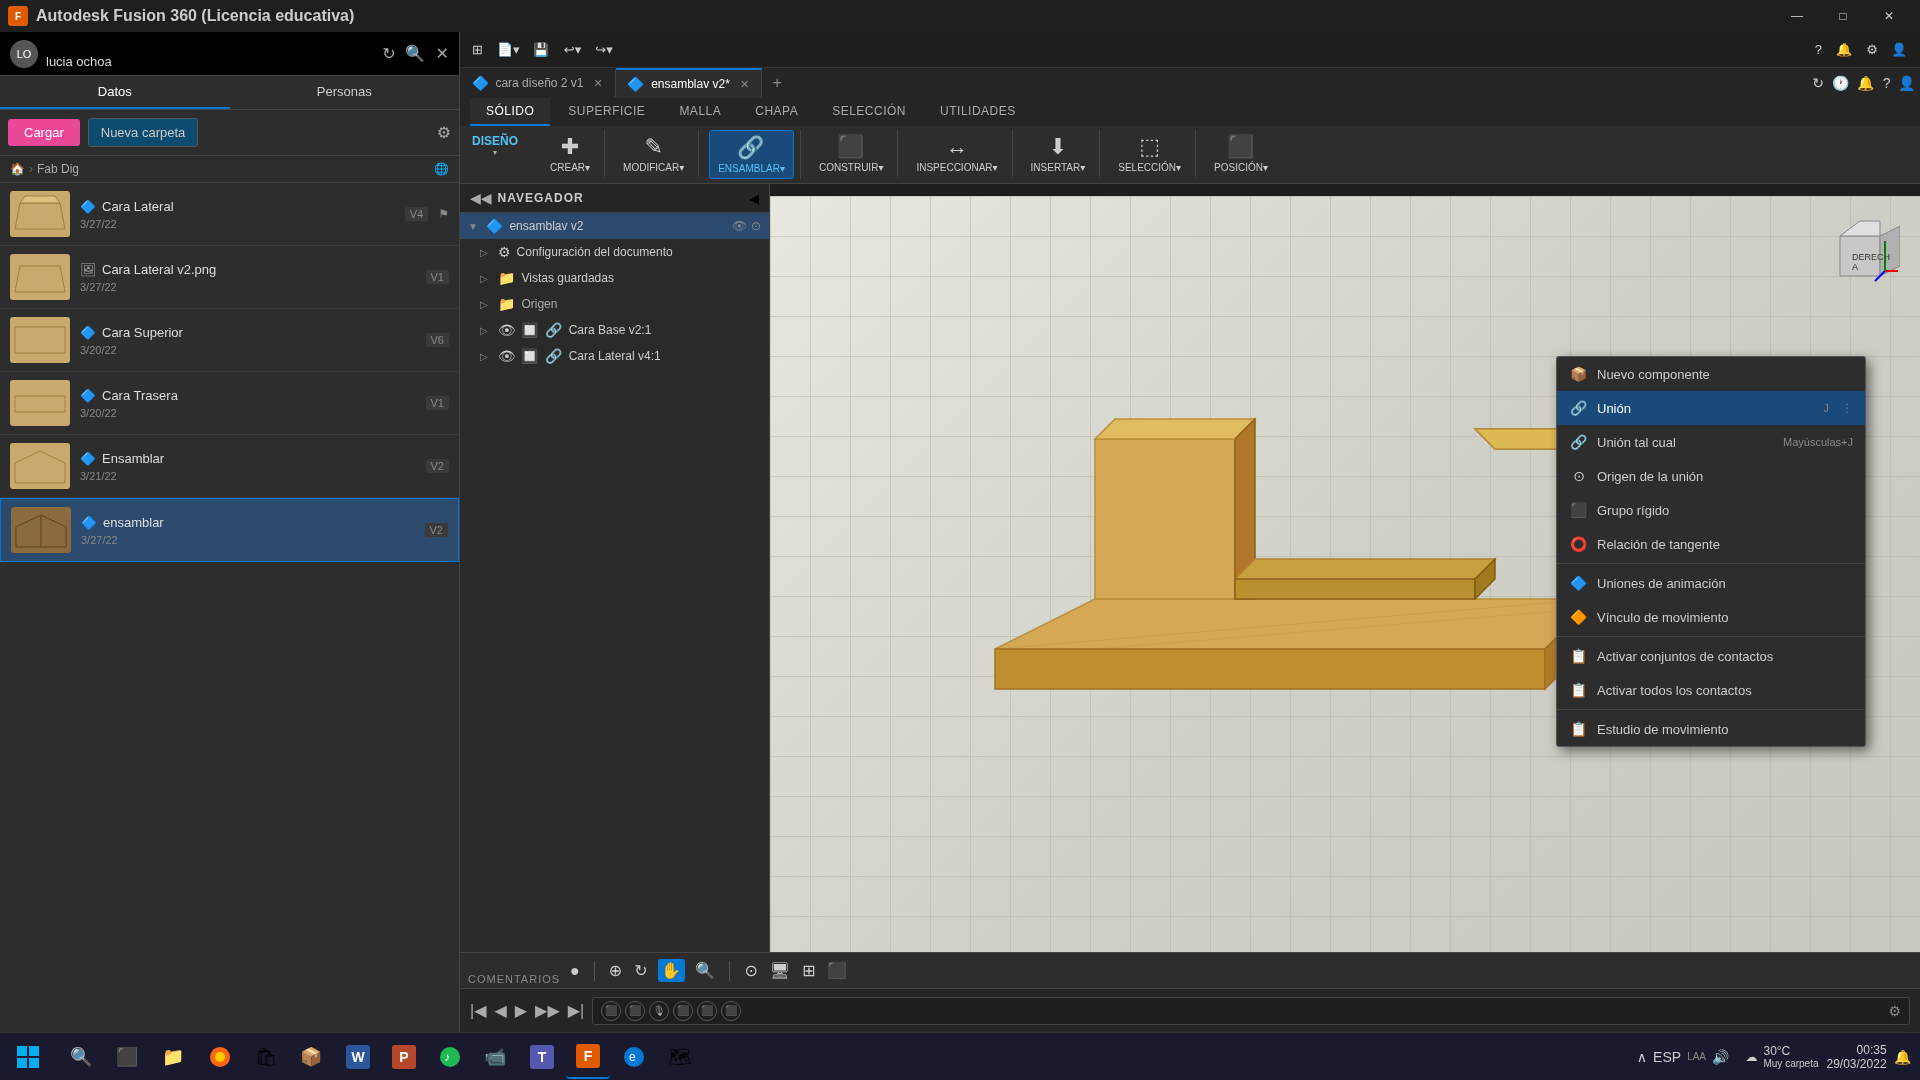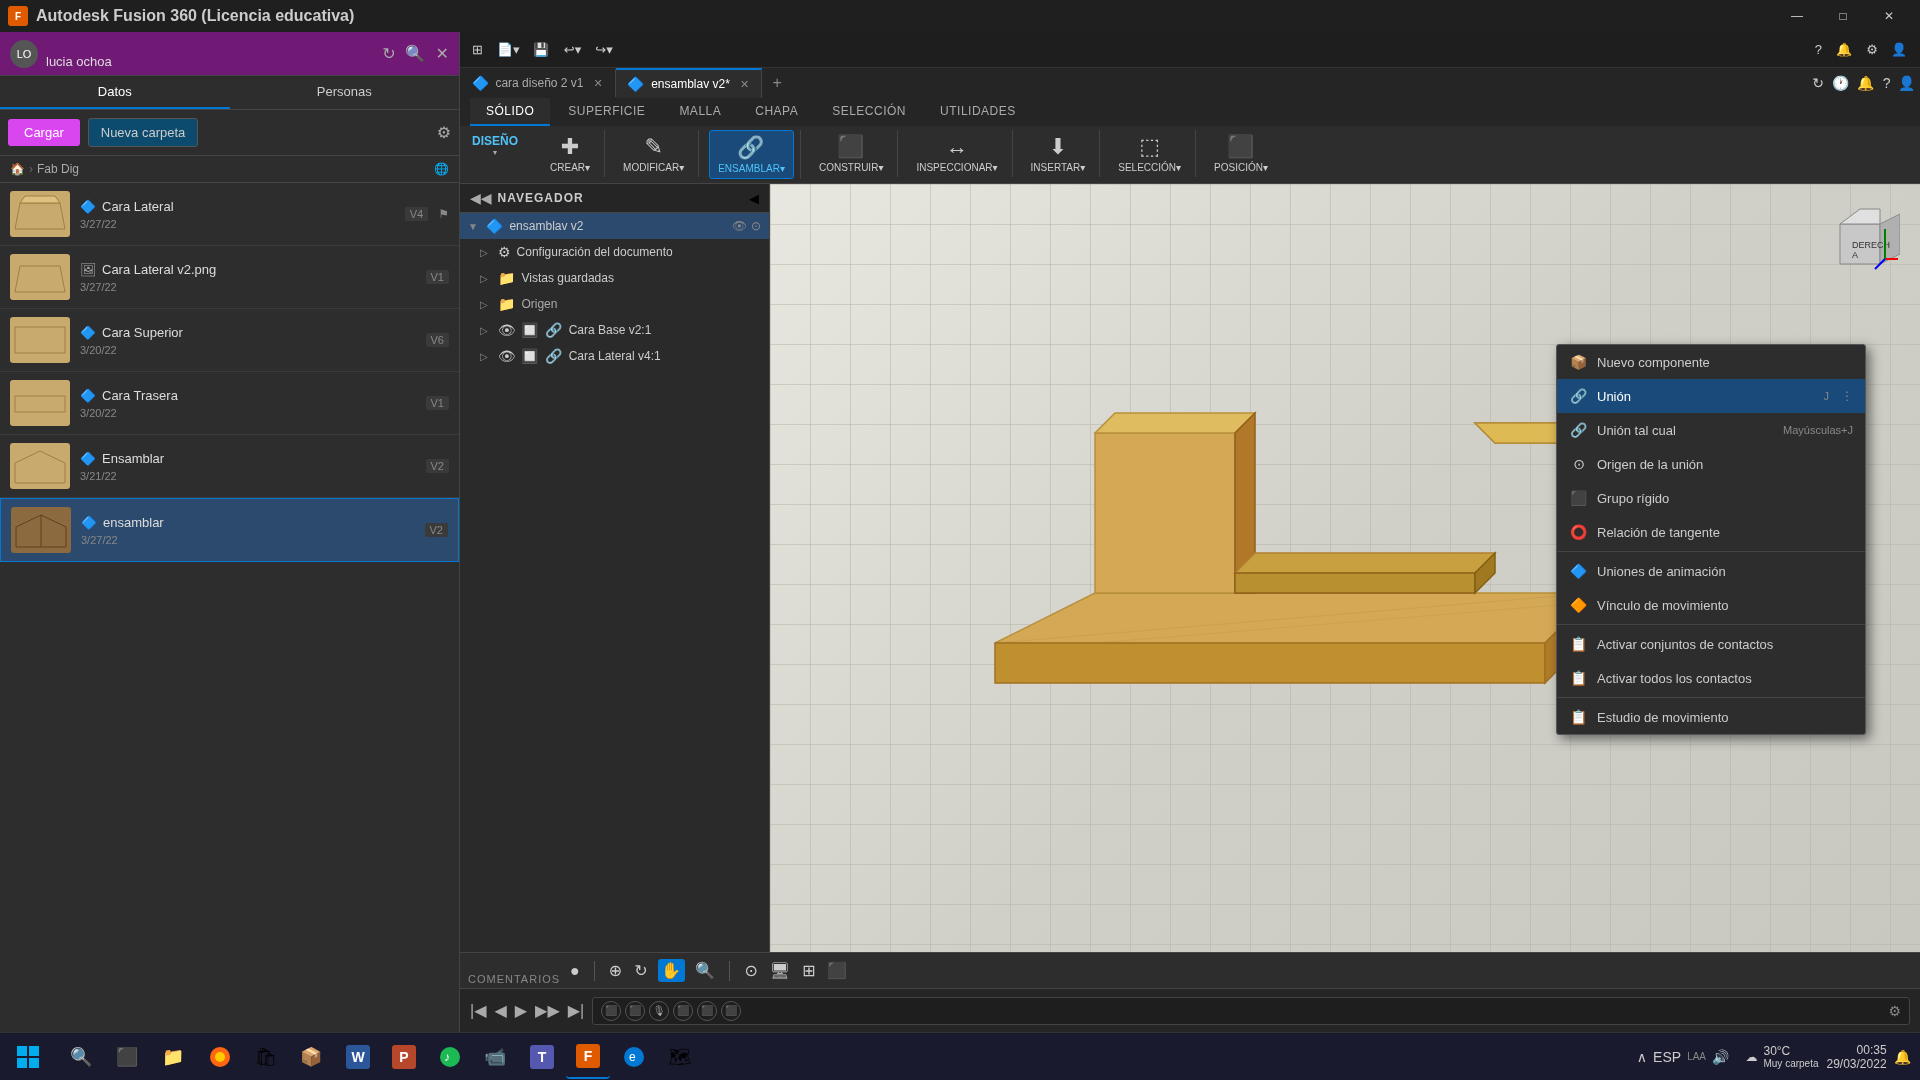--- a/index.html
+++ b/index.html
@@ -10,30 +10,30 @@
     #titlebar .app-icon { width: 20px; height: 20px; background: #e05a00; border-radius: 3px; display: flex; align-items: center; justify-content: center; color: white; font-size: 10px; font-weight: bold; }
     #titlebar .title { flex: 1; font-size: 16px; font-weight: bold; }
     #titlebar .win-controls { display: flex; gap: 0; }
     #titlebar .win-btn { width: 46px; height: 32px; display: flex; align-items: center; justify-content: center; cursor: pointer; color: #ccc; font-size: 12px; }
 
     
     #main { display: flex; flex: 1; overflow: hidden; }
 
     
     #sidebar { width: 460px; background: #2d2d2d; display: flex; flex-direction: column; flex-shrink: 0; border-right: 1px solid #444; }
-    #sidebar-header { background: #701a75; padding: 6px 10px; display: flex; align-items: center; gap: 8px; border-bottom: 1px solid #444; }
+    #sidebar-header { background: #000000; padding: 6px 10px; display: flex; align-items: center; gap: 8px; border-bottom: 1px solid #444; }
     #sidebar-header .user-avatar { width: 28px; height: 28px; background: #555; border-radius: 50%; display: flex; align-items: center; justify-content: center; color: white; font-size: 11px; }
     #sidebar-header .username { color: #ddd; font-size: 13px; flex: 1; margin-top: 16px; }
     #sidebar-header .header-icons { display: flex; gap: 10px; color: #aaa; font-size: 16px; }
     #sidebar-header .header-icons span { cursor: pointer; }
     #sidebar-tabs { display: flex; border-bottom: 1px solid #444; }
     #sidebar-tabs .tab { flex: 1; text-align: center; padding: 8px; color: #ccc; cursor: pointer; font-size: 13px; border-bottom: 2px solid transparent; }
     #sidebar-tabs .tab.active { border-bottom: 2px solid #0078d4; color: white; }
     #sidebar-actions { display: flex; padding: 8px; gap: 8px; border-bottom: 1px solid #444; align-items: center; }
-    #sidebar-actions .btn-cargar { background: #d946ef; color: white; border: none; padding: 6px 16px; border-radius: 3px; cursor: pointer; font-size: 13px; }
+    #sidebar-actions .btn-cargar { background: #ec4899; color: white; border: none; padding: 6px 16px; border-radius: 3px; cursor: pointer; font-size: 13px; }
     #sidebar-actions .btn-carpeta { background: #0c4a6e; color: #ccc; border: 1px solid #555; padding: 6px 12px; border-radius: 3px; cursor: pointer; font-size: 13px; }
     #sidebar-actions .gear-icon { margin-left: auto; color: #aaa; cursor: pointer; font-size: 16px; }
     #sidebar-breadcrumb { display: flex; align-items: center; padding: 6px 10px; gap: 4px; color: #aaa; font-size: 12px; border-bottom: 1px solid #444; }
     #sidebar-breadcrumb span { cursor: pointer; }
     #sidebar-list { flex: 1; overflow-y: auto; }
     .file-item { display: flex; align-items: center; padding: 8px 10px; border-bottom: 1px solid #3a3a3a; cursor: pointer; gap: 10px; }
     .file-item.active { background: #2c4a6e; border: 1px solid #0078d4; }
     .file-thumbnail { width: 60px; height: 46px; background: #c8a96e; border-radius: 3px; flex-shrink: 0; display: flex; align-items: center; justify-content: center; overflow: hidden; }
     .file-thumbnail svg { width: 100%; height: 100%; }
     .file-info { flex: 1; }
@@ -77,21 +77,21 @@
     #navigator-header .nav-arrows { color: #aaa; font-size: 14px; cursor: pointer; }
     .nav-item { display: flex; align-items: center; padding: 5px 8px; gap: 6px; color: #ccc; cursor: pointer; font-size: 12px; }
     .nav-item .expand { width: 12px; color: #888; font-size: 10px; }
     .nav-item .nav-icon { font-size: 14px; }
     .nav-item .nav-label { flex: 1; }
     .nav-item .nav-actions { color: #888; font-size: 12px; display: flex; gap: 4px; }
     .nav-item.selected { background: #2c4a6e; }
     .nav-sub { padding-left: 20px; }
 
     
-    #viewport { flex: 1; background: linear-gradient(135deg, #e8e8e0 0%, #d0d0c8 50%, #c8c8c0 100%); position: relative; overflow: hidden; }
+    #viewport { flex: 1; background: linear-gradient(135deg, #e8e8e0 0%, #d0d0c8 50%, #c8c8c0 100%); position: relative; overflow: hidden; margin-top: 12px; }
 
     
     #viewport::before {
       content: '';
       position: absolute;
       bottom: 0; left: 0; right: 0; top: 0;
       background-image:
         linear-gradient(rgba(180,180,160,0.5) 1px, transparent 1px),
         linear-gradient(90deg, rgba(180,180,160,0.5) 1px, transparent 1px);
       background-size: 40px 40px;

